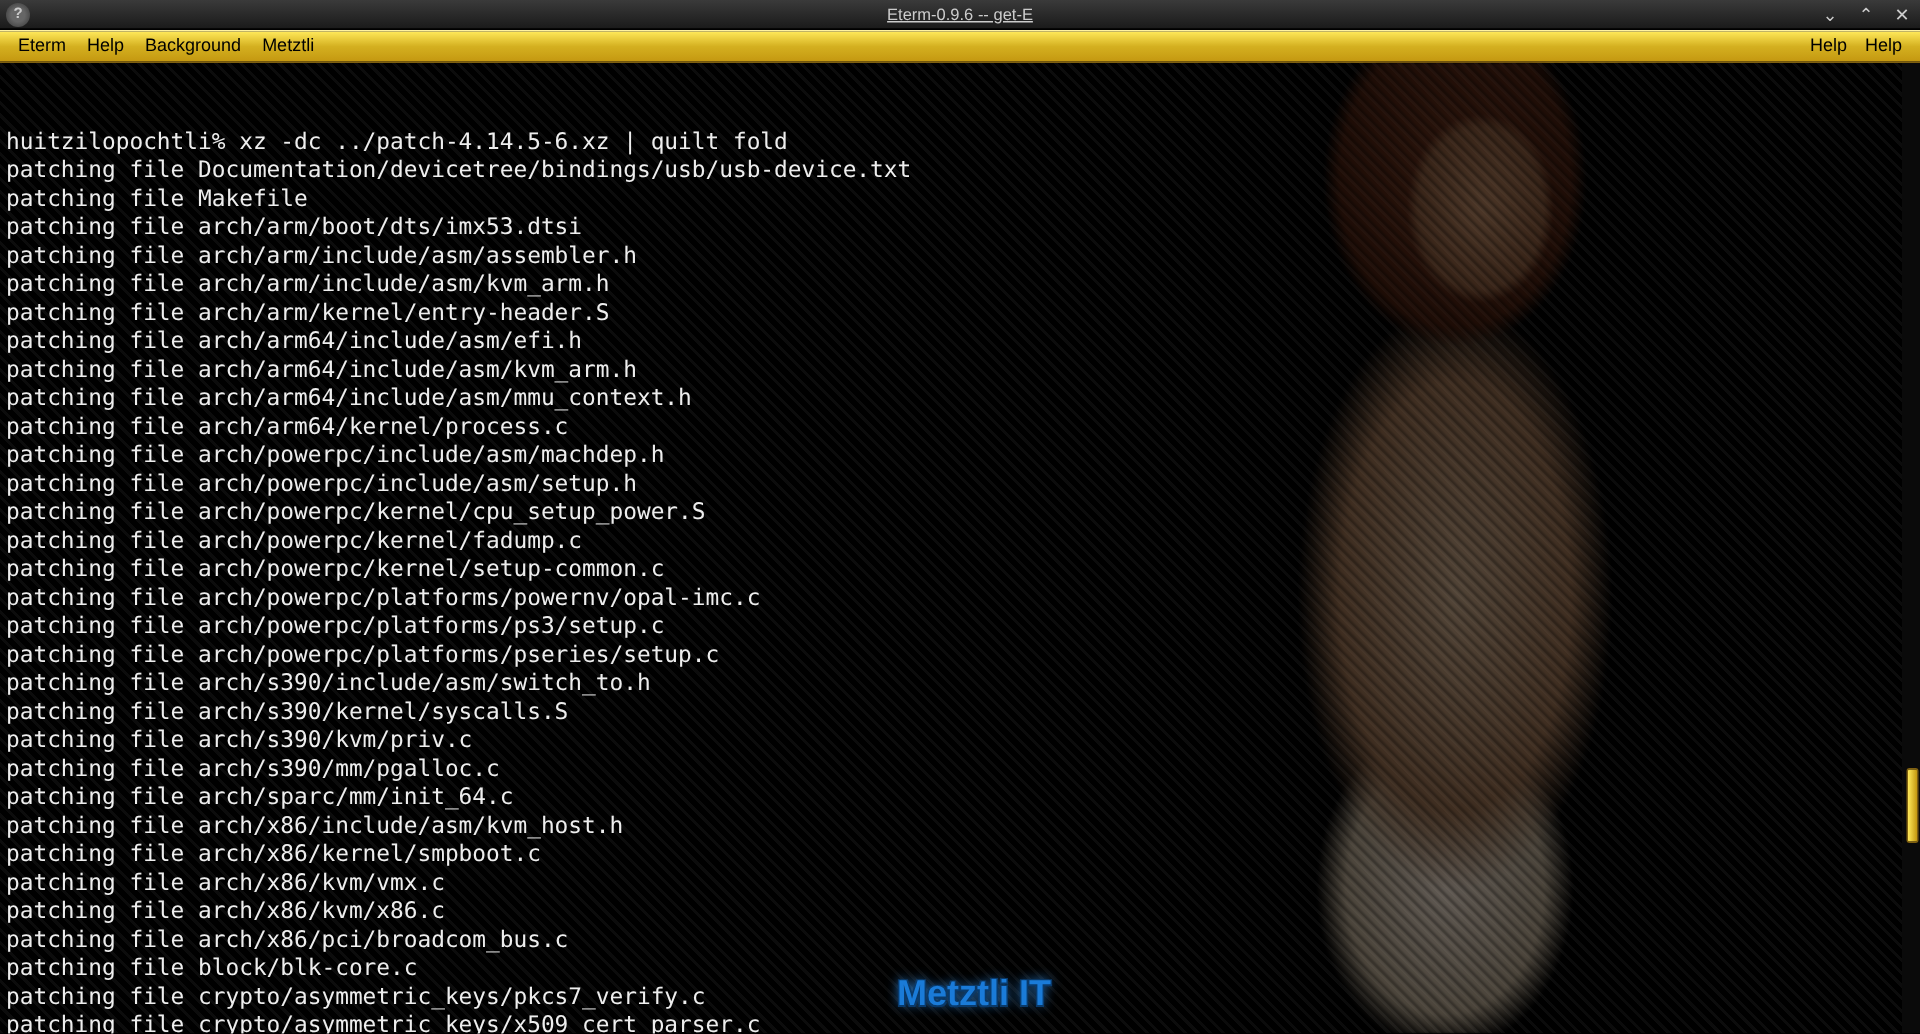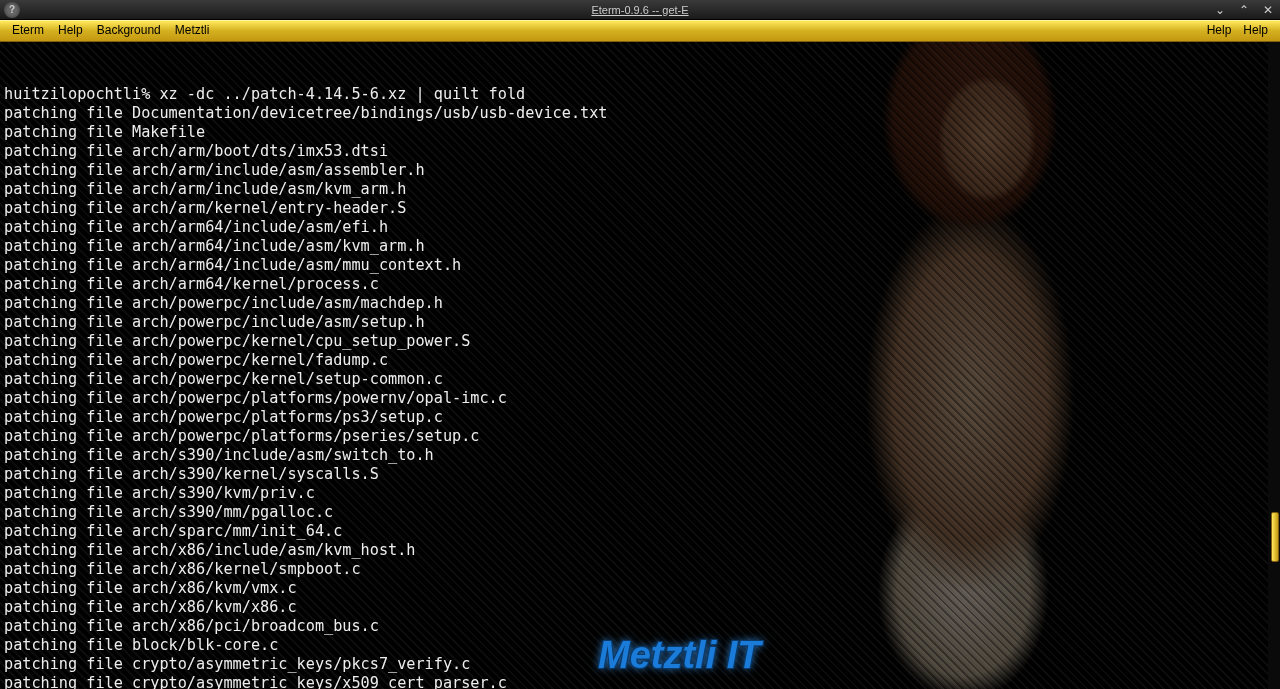--- a/index.html
+++ b/index.html
@@ -108,23 +108,22 @@
   padding: 5px 4px;
   white-space: pre;
   z-index: 2;
 }
 .line { display: block; }
 .watermark {
   position: absolute;
   bottom: 12px;
   left: 598px;
   font-family: "Comic Sans MS", cursive, sans-serif;
-  font-size: 38px;
+  font-size: 24px;
   font-weight: bold;
-  font-style: italic;
   color: #1a7bd8;
   text-shadow:
     -1px -1px 0 #0a3a6a, 1px -1px 0 #0a3a6a, -1px 1px 0 #0a3a6a, 1px 1px 0 #0a3a6a,
     0 0 8px rgba(60,160,255,0.9);
   z-index: 3;
 }
 .scrollbar {
   position: absolute;
   right: 0;
   top: 0;

